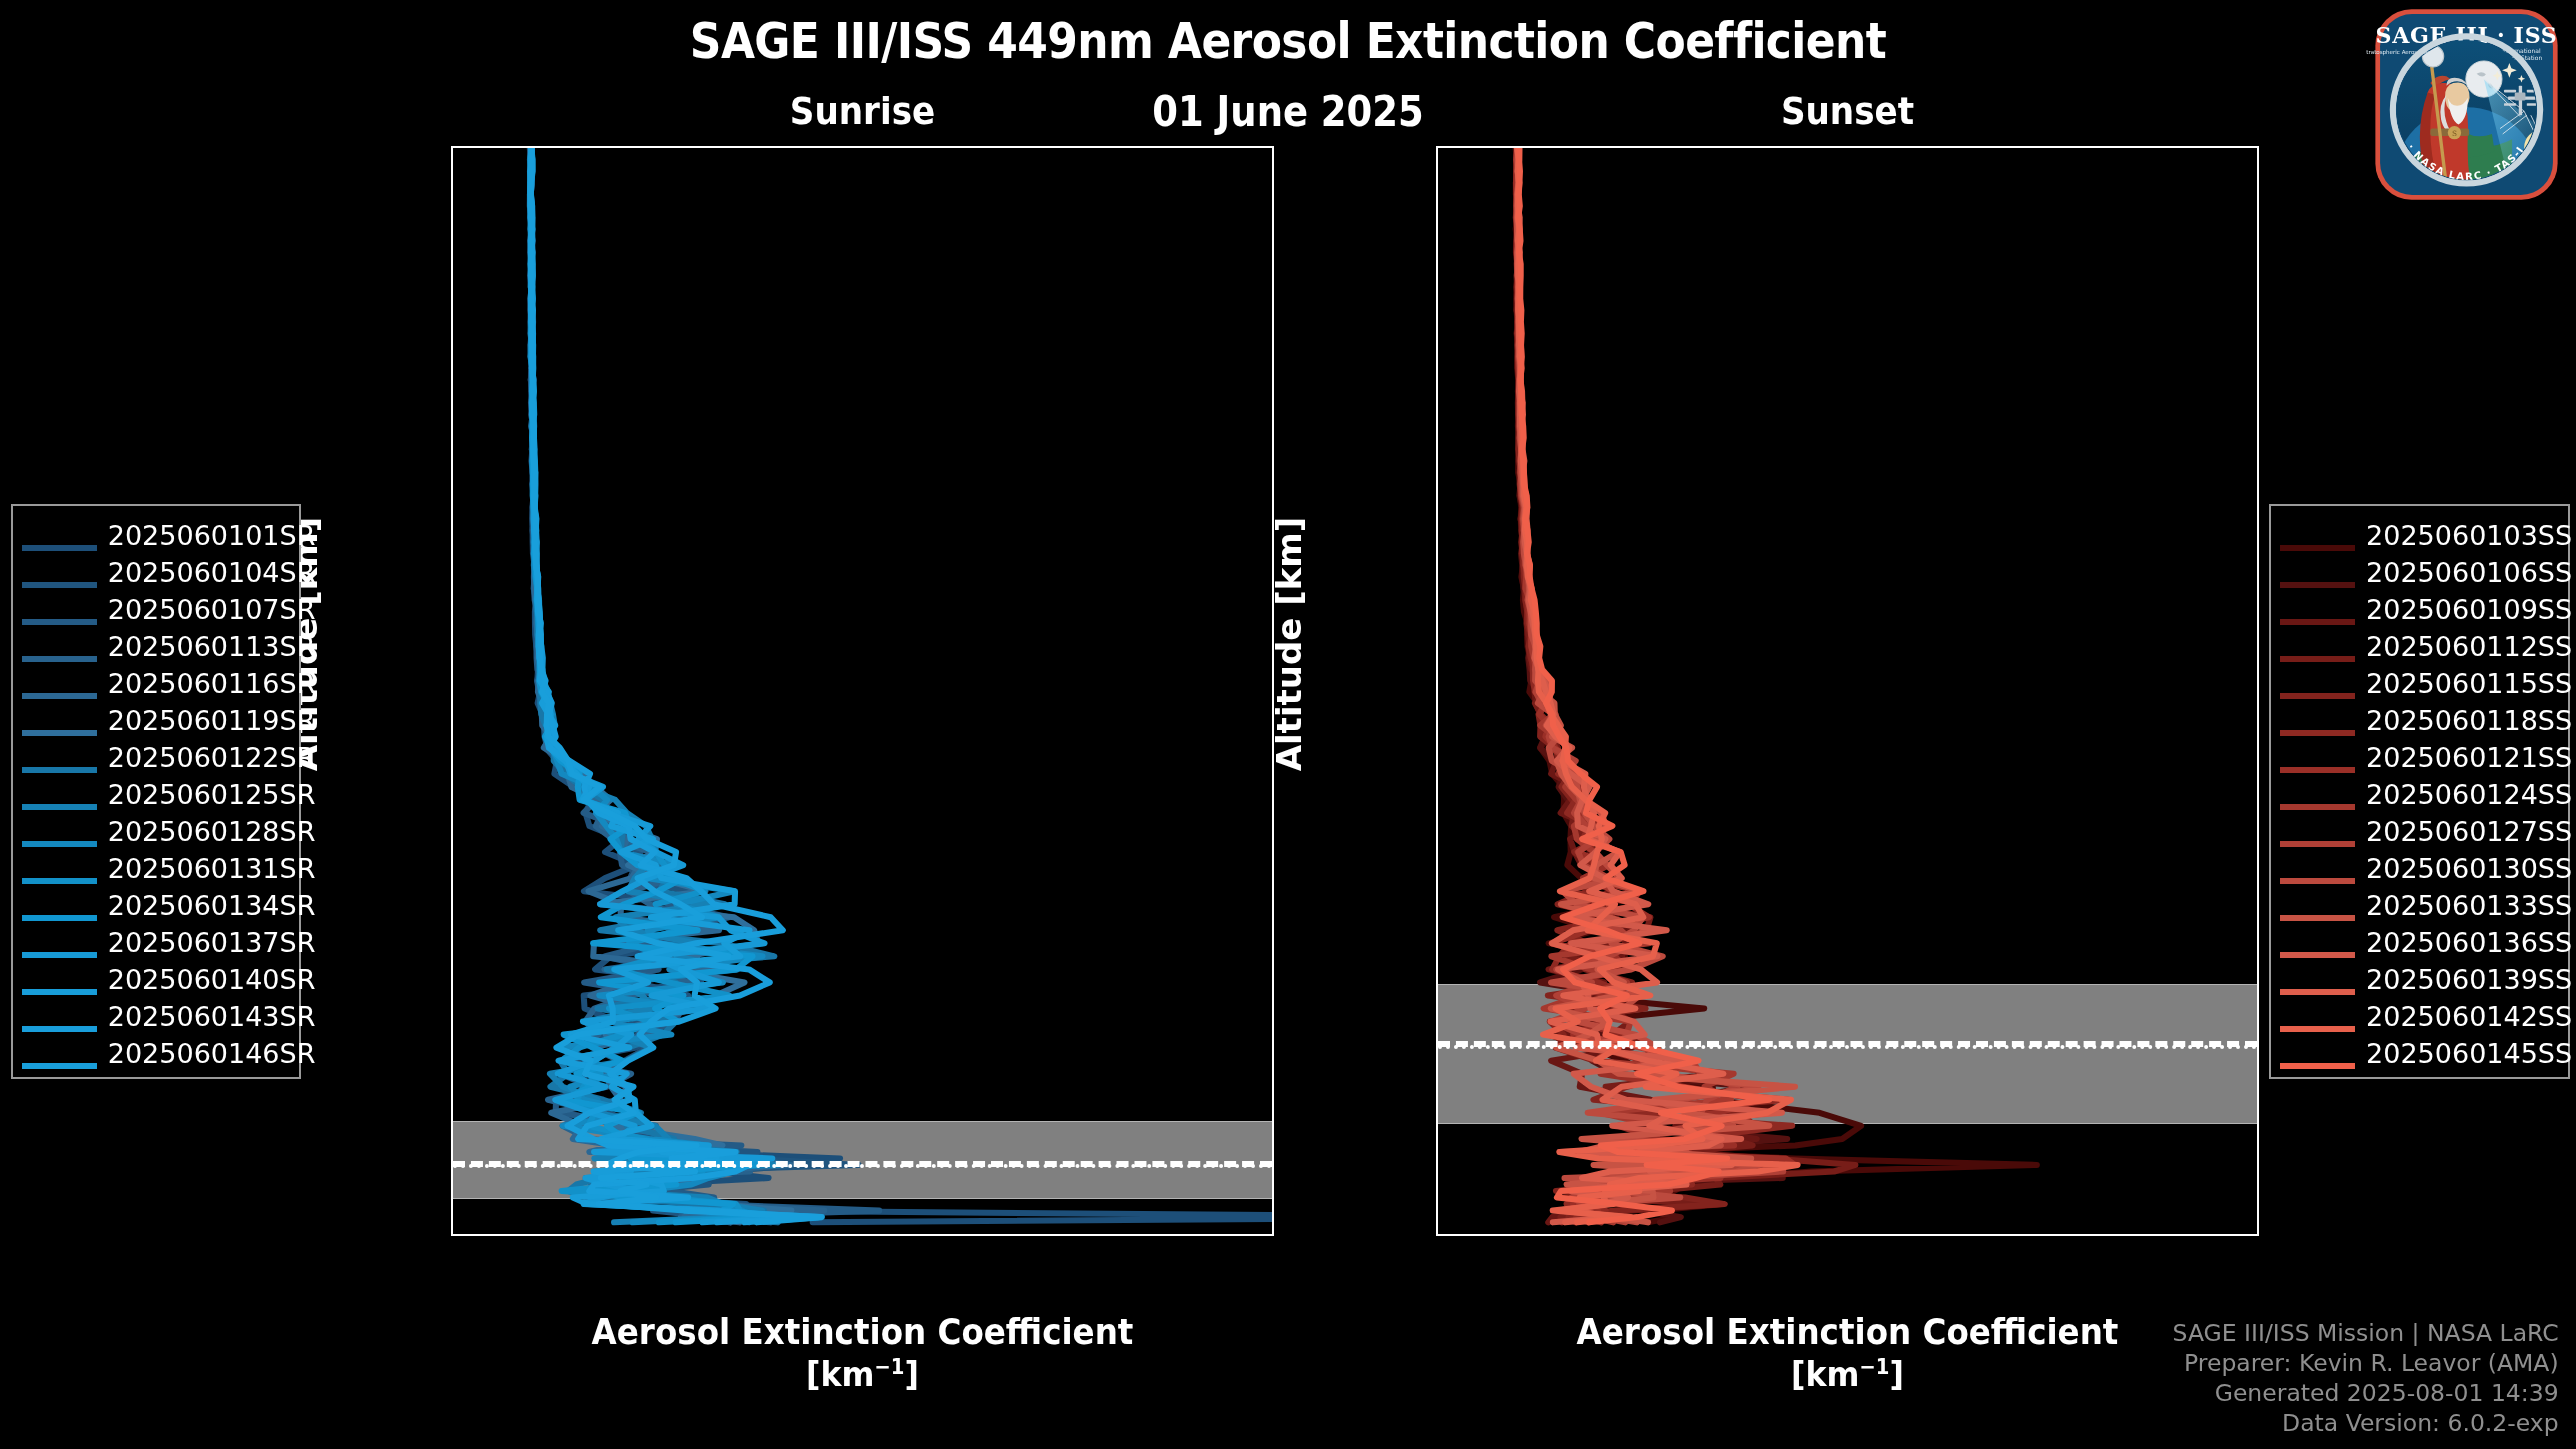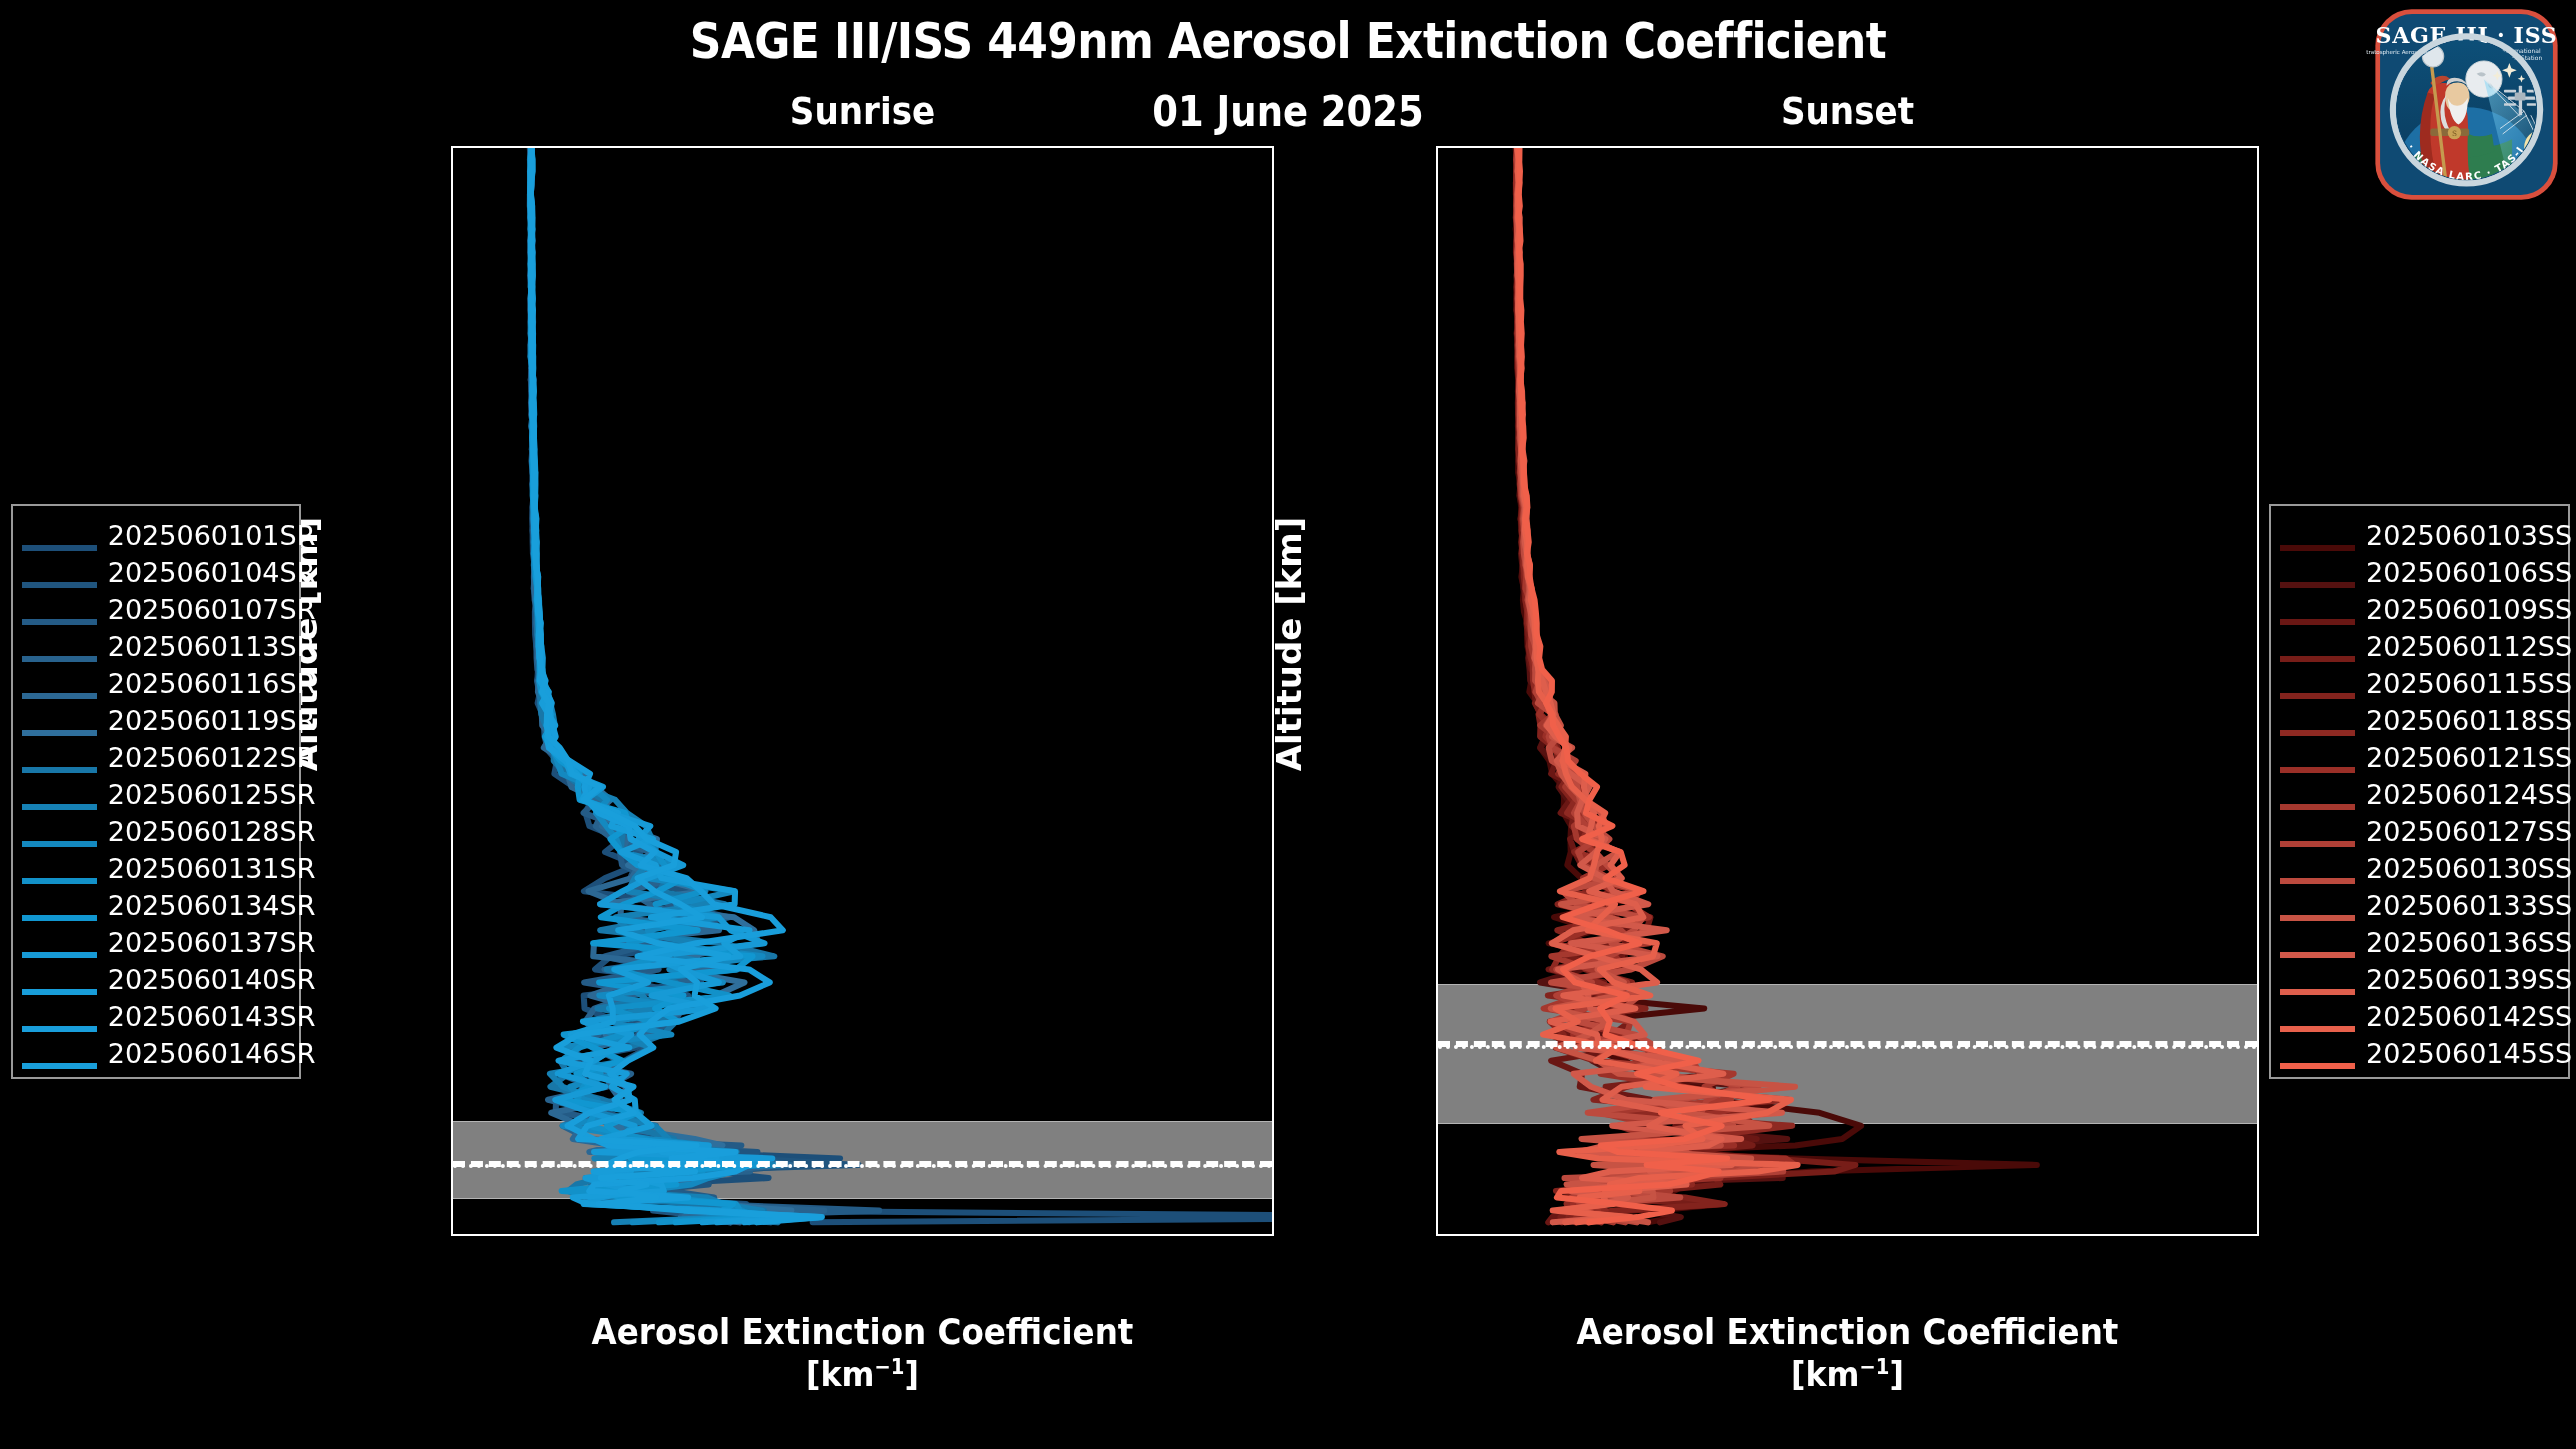--- a/index.html
+++ b/index.html
@@ -332,20 +332,26 @@
         <div class="swatch" style="background: rgb(231, 96, 75);"></div>
         <div class="lbl">2025060142SS</div>
       </div>
       <div class="legend-row">
         <div class="swatch" style="background: rgb(240, 96, 74);"></div>
         <div class="lbl">2025060145SS</div>
       </div>
     </div>
 
 
+<div id="credits">
+  <div>SAGE III/ISS Mission | NASA LaRC</div>
+  <div>Preparer: Kevin R. Leavor (AMA)</div>
+  <div>Generated 2025-08-01 14:39</div>
+  <div>Data Version: 6.0.2-exp</div>
+</div>
 
 <div id="patch">
 <svg viewBox="0 0 300 300" width="201" height="201">
   <defs>
     <clipPath id="circClip">
             <circle cx="150" cy="158" r="104"></circle>
           </clipPath>
     <linearGradient id="sky" x1="0" y1="0" x2="0" y2="1">
       <stop offset="0" stop-color="#0d4f78"></stop>
             <stop offset="1" stop-color="#0a3a5c"></stop>

